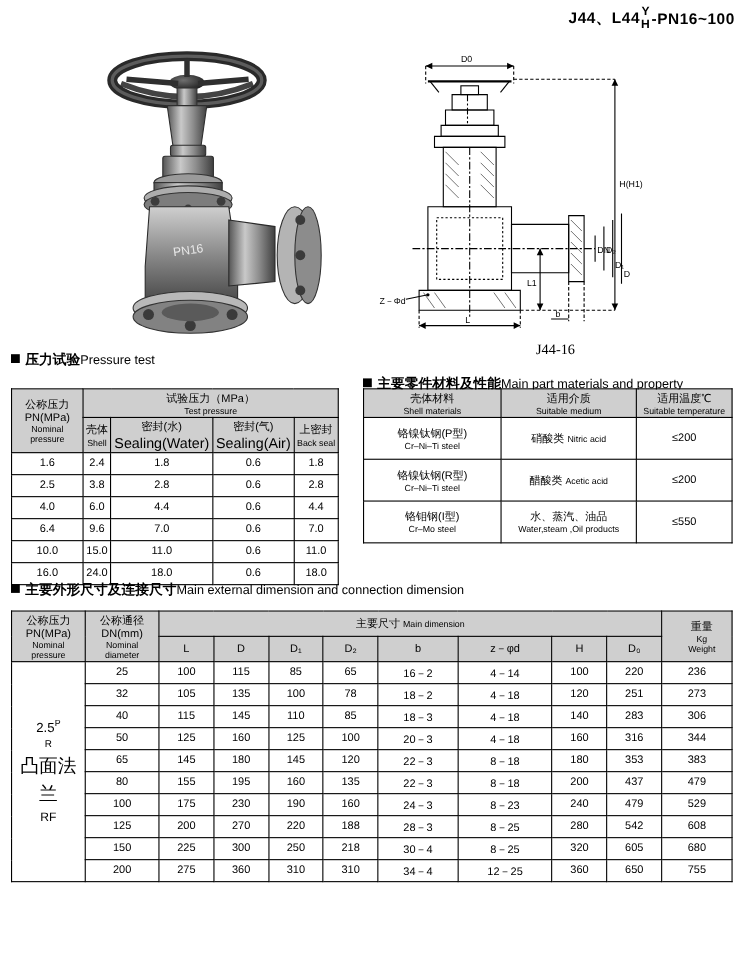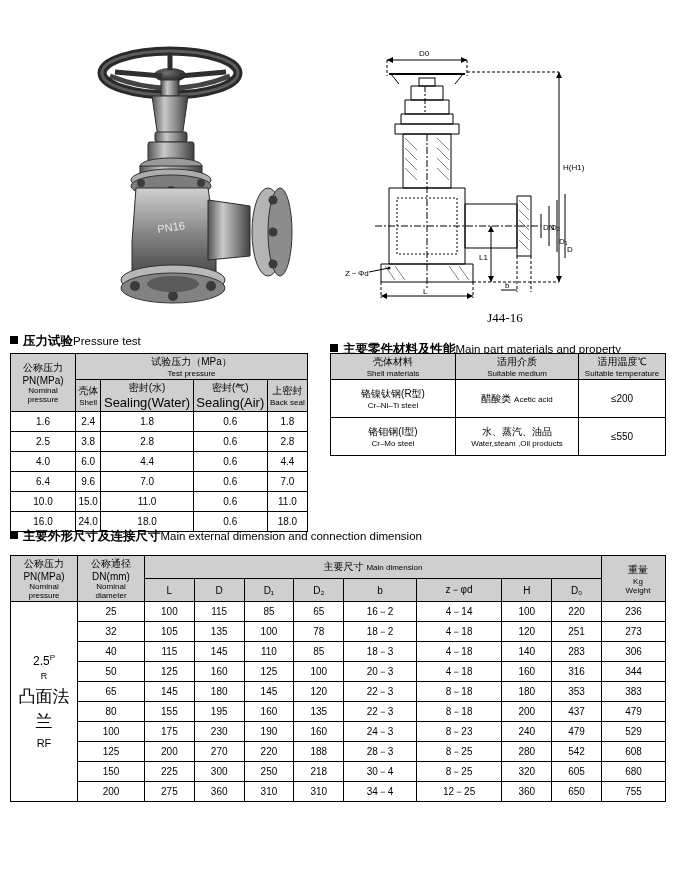--- a/index.html
+++ b/index.html
@@ -146,20 +146,28 @@
     line-height: 1.5;
   }
   .pr-cell .big { font-size: 12px; }
   .sup { font-size: 8px; vertical-align: super; }
 </style>
 </head>
 <body>
 
 <div class="page">
 
+  <div class="model-code">
+    <span>J44、L44</span>
+    <span class="frac">
+      <span>Y</span>
+      <span>H</span>
+    </span>
+    <span>-PN16~100</span>
+  </div>
 
   <div class="illus">
 
     <div class="photo-wrap">
       <svg width="280" height="290" viewBox="0 0 280 290">
         <defs>
           <linearGradient id="gm" x1="0" y1="0" x2="1" y2="0">
             <stop offset="0%" stop-color="#555"></stop>
             <stop offset="35%" stop-color="#c9c9c9"></stop>
             <stop offset="65%" stop-color="#8e8e8e"></stop>
@@ -310,21 +318,21 @@
           <line x1="146" y1="188" x2="146" y2="244"></line>
           <path d="M146 188 l-3 6 h6 z" fill="#000" stroke="none"></path>
           <path d="M146 244 l-3 -6 h6 z" fill="#000" stroke="none"></path>
           <text x="134" y="222" stroke="none" fill="#000">L1</text>
         </g>
       </svg>
       <div class="drawing-caption">J44-16</div>
     </div>
   </div>
 
-  <div class="sec-head" style="left:10px; top:333px;">
+  <div class="sec-head" style="left:10px; top:319px;">
     <span class="sq"></span><span>压力试验</span><span class="en">Pressure test</span>
   </div>
 
   <div class="sec-head" style="left:330px; top:341px;">
     <span class="sq"></span><span>主要零件材料及性能</span><span class="en">Main part materials and property</span>
   </div>
 
   <table id="pressure-test-table">
     <tbody>
         <tr>
@@ -410,20 +418,31 @@
         <div class="en">Shell materials</div>
       </td>
       <td class="hdr" style="width:118px;">
         <div class="cn">适用介质</div>
         <div class="en">Suitable medium</div>
       </td>
       <td class="hdr">
         <div class="cn">适用温度℃</div>
         <div class="en">Suitable temperature</div>
       </td>
+    </tr>
+    <tr style="height:38px;">
+      <td>
+        <div class="cn">铬镍钛钢(P型)</div>
+        <div class="en">Cr–Ni–Ti steel</div>
+      </td>
+      <td>
+        <span class="cn">硝酸类</span>
+        <span class="en">Nitric acid</span>
+      </td>
+      <td>≤200</td>
     </tr>
     <tr style="height:38px;">
       <td>
         <div class="cn">铬镍钛钢(R型)</div>
         <div class="en">Cr–Ni–Ti steel</div>
       </td>
       <td>
         <span class="cn">醋酸类</span>
         <span class="en">Acetic acid</span>
       </td>

